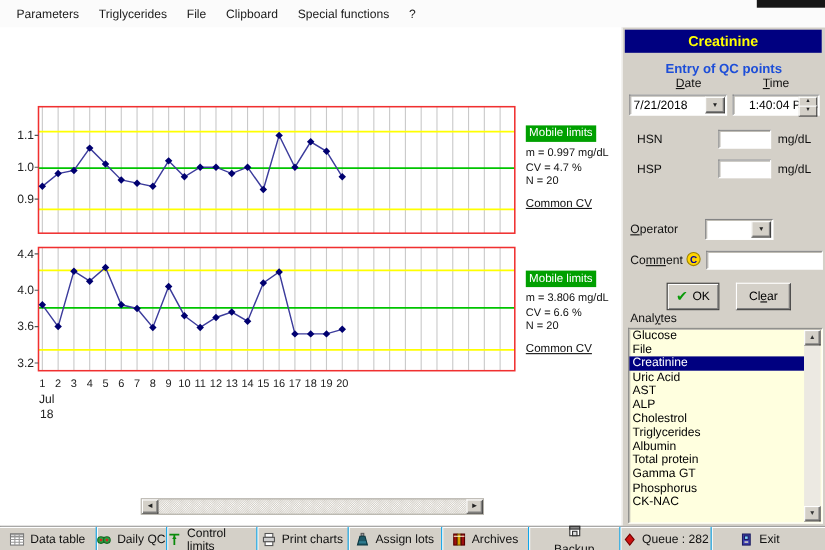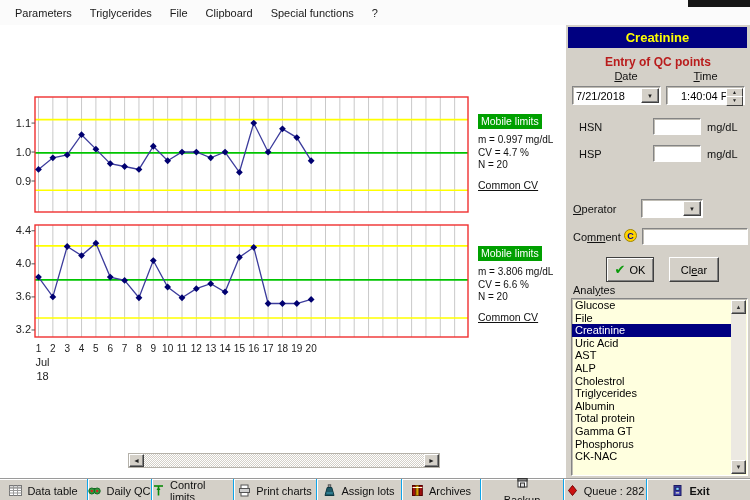--- a/index.html
+++ b/index.html
@@ -25,21 +25,21 @@
            background-size:2px 2px;background-position:0 0,1px 1px;
            border:1px solid #b5b2aa;box-sizing:border-box;}
   .sb-btn{position:absolute;top:0;width:15px;height:13px;background:#d4d0c8;
           border:1px solid;border-color:#fff #404040 #404040 #fff;box-shadow:inset -1px -1px 0 #808080;
           font-size:7px;line-height:12px;text-align:center;color:#222;cursor:pointer;box-sizing:border-box;}
   
   #side-panel{position:absolute;left:565px;top:25px;width:185px;height:453px;background:#d4d0c8;
               border-left:1px solid #fff;box-sizing:border-box;}
   #panel-header{position:absolute;left:2px;right:3px;top:2px;height:21px;background:#000080;
                 color:#ffff00;font-size:13px;font-weight:bold;text-align:center;line-height:21px;}
-  #panel-subtitle{position:absolute;left:0;right:0;top:30px;text-align:center;color:#b91c1c;
+  #panel-subtitle{position:absolute;left:0;right:0;top:30px;text-align:center;color:#1d4ed8;
                   font-weight:bold;font-size:12px;}
   .fld-label{position:absolute;color:#111;}
   .u{text-decoration:underline;}
   .sunken{background:#fff;border:1px solid;border-color:#848484 #fff #fff #848484;
           box-shadow:inset 1px 1px 0 #bfbcb4;box-sizing:border-box;}
   .txt{font-family:"Liberation Sans","DejaVu Sans",sans-serif;font-size:11px;border:none;outline:none;
        background:transparent;width:100%;height:100%;padding:1px 3px;box-sizing:border-box;}
   .combo-btn{position:absolute;right:1px;top:1px;bottom:1px;width:16px;background:#d4d0c8;
              border:1px solid;border-color:#fff #404040 #404040 #fff;box-shadow:inset -1px -1px 0 #808080;
              font-size:6px;text-align:center;color:#222;cursor:pointer;display:flex;align-items:center;justify-content:center;}
@@ -61,21 +61,21 @@
   #list-scroll{position:absolute;right:1px;top:1px;width:15px;height:174px;background:#ece9e2;}
   .ls-btn{position:absolute;left:0;width:15px;height:14px;background:#d4d0c8;
           border:1px solid;border-color:#fff #404040 #404040 #fff;box-shadow:inset -1px -1px 0 #808080;
           font-size:6px;line-height:12px;text-align:center;color:#333;cursor:pointer;box-sizing:border-box;}
   
   #toolbar{position:absolute;left:0;top:478px;width:750px;height:22px;background:#d4d0c8;
            border-top:1px solid #9a9a9a;box-shadow:inset 0 1px 0 #fff;display:flex;box-sizing:border-box;}
   .tbtn{display:flex;align-items:center;justify-content:center;gap:5px;height:100%;
         border-right:1px solid #0ea5e9;box-shadow:1px 0 0 #fff;cursor:pointer;box-sizing:border-box;
         padding-top:2px;color:#111;}
-  .tbtn:last-child{border-right:none;box-shadow:none;font-weight:bold;}
+  .tbtn:last-child{border-right:none;box-shadow:none;}
   .ticon{display:inline-flex;width:13px;height:13px;}
 </style>
 </head>
 <body>
 
 <div id="menubar">
     <span class="menu-item">Parameters</span>
     <span class="menu-item">Triglycerides</span>
     <span class="menu-item">File</span>
     <span class="menu-item">Clipboard</span>

